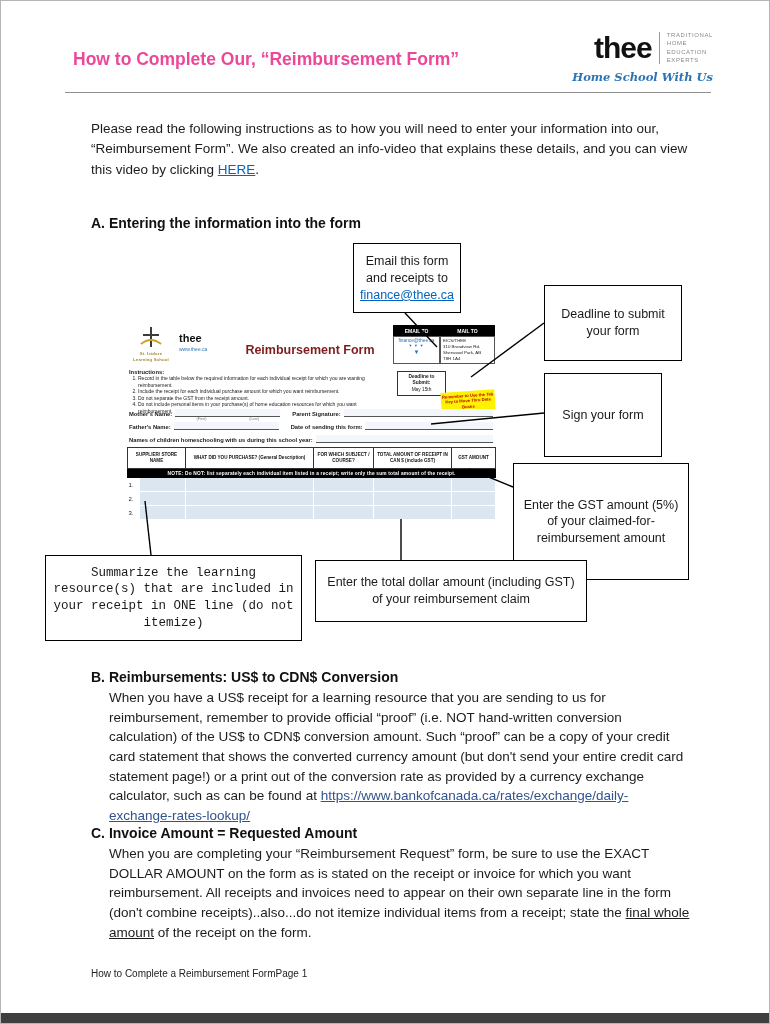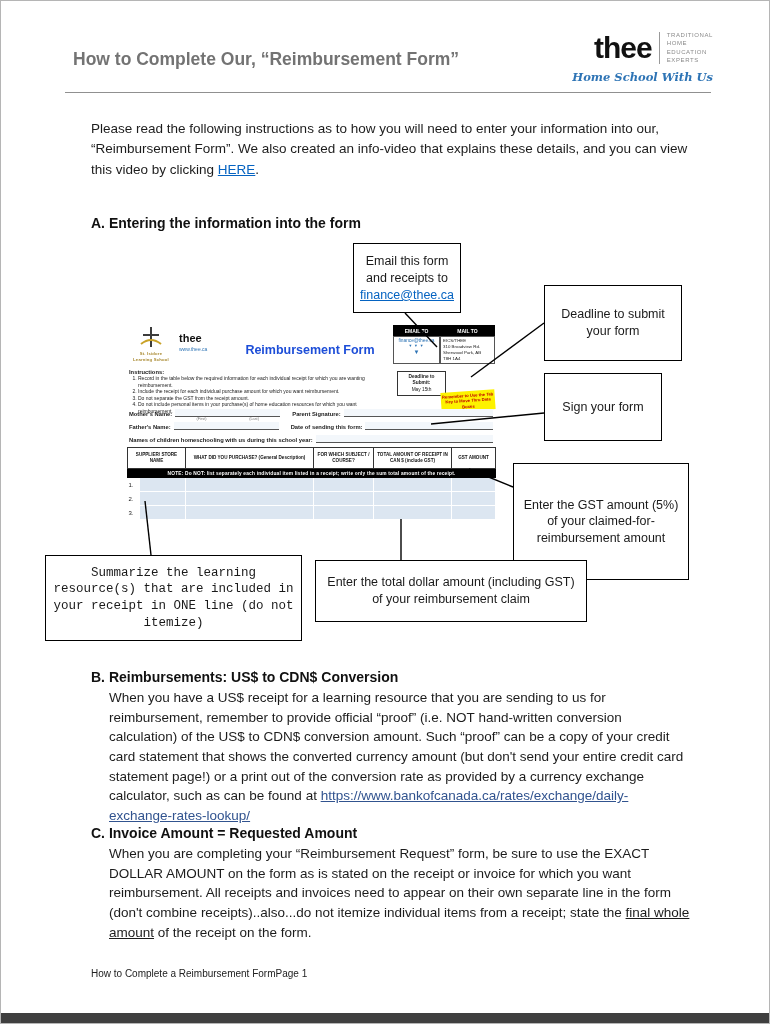--- a/index.html
+++ b/index.html
@@ -1,21 +1,21 @@
 <!DOCTYPE html>
 <html><head>
 <meta charset="utf-8">
 <style>
   html,body{margin:0;padding:0;background:#e9e9e9;}
   .page{position:relative;width:770px;height:1024px;margin:0 auto;background:#fff;
         border:1px solid #b5b5b5;box-sizing:border-box;overflow:hidden;
         font-family:"Liberation Sans",sans-serif;color:#1a1a1a;}
   
   .header{display:flex;justify-content:space-between;align-items:flex-start;padding:30px 56px 0 72px;}
-  .title{font-size:17.5px;font-weight:bold;color:#737373;margin:18px 0 0 0;}
+  .title{font-size:17.5px;font-weight:bold;color:#ec4899;margin:18px 0 0 0;}
   .logo{text-align:right;}
   .logo-top{display:flex;align-items:center;gap:7px;justify-content:flex-end;}
   .logo-brand{font-size:30px;font-weight:bold;letter-spacing:-1px;color:#111;line-height:0.9;}
   .logo-sep{width:1px;height:32px;background:#999;}
   .logo-tagline{font-size:6px;color:#8a8a8a;letter-spacing:0.6px;line-height:1.4;text-align:left;}
   .logo-slogan{font-size:11.5px;color:#2e74b5;font-style:italic;font-weight:bold;margin-top:5px;
                font-family:"DejaVu Serif",serif;}
   .header-rule{border:none;border-top:1px solid #909090;margin:8px 58px 0 64px;}
   
   .intro{margin:26px 78px 0 90px;font-size:13.5px;line-height:1.55;color:#1c1c1c;}
@@ -26,33 +26,33 @@
   .heading-a{margin:34px 0 0 90px;}
   .sec-body{margin:3px 78px 0 108px;font-size:13.5px;line-height:1.45;color:#1c1c1c;}
   
   .diagram{position:relative;height:414px;margin-top:6px;}
   .connectors{position:absolute;left:0;top:0;z-index:2;pointer-events:none;}
   .callout{position:absolute;background:#fff;border:1.6px solid #000;display:flex;flex-direction:column;
            align-items:center;justify-content:center;text-align:center;font-size:12.5px;line-height:1.35;
            padding:4px 5px;box-sizing:border-box;z-index:3;}
   .co-email{left:352px;top:6px;width:108px;height:70px;}
   .co-deadline{left:543px;top:48px;width:138px;height:76px;}
-  .co-sign{left:543px;top:136px;width:118px;height:68px;}
+  .co-sign{left:543px;top:136px;width:118px;height:84px;}
   .co-gst{left:512px;top:226px;width:176px;height:117px;}
   .co-summarize{left:44px;top:318px;width:257px;height:86px;font-family:Liberation Mono, monospace;}
   .co-total{left:314px;top:323px;width:272px;height:62px;}
   
   .mini-form{position:absolute;left:124px;top:88px;width:372px;height:198px;background:#fff;z-index:1;}
   .mf-crest{position:absolute;left:4px;top:2px;width:44px;text-align:center;}
   .mf-school{font-size:4.2px;color:#a8882e;font-weight:bold;line-height:1.35;letter-spacing:0.2px;}
   .mf-brand{position:absolute;left:54px;top:8px;}
   .mf-brand-name{font-size:11px;font-weight:bold;color:#111;line-height:1;}
   .mf-brand-url{font-size:5px;color:#2e74b5;margin-top:2px;}
   .mf-title{position:absolute;left:100px;top:18px;width:170px;text-align:center;font-size:12.5px;
-            font-weight:bold;color:#1d4ed8;}
+            font-weight:bold;color:#7f1d1d;}
   .mf-contact{position:absolute;left:268px;top:0;width:102px;display:grid;grid-template-columns:47px 55px;}
   .mf-contact-h{background:#000;color:#fff;font-weight:bold;font-size:5px;padding:1.5px 2px;
                 border:0.5px solid #000;text-align:center;}
   .mf-email-cell{border:0.5px solid #555;padding:1px 2px;color:#2e74b5;text-align:center;font-size:4.8px;}
   .mf-arrows{color:#2e74b5;font-size:4.5px;letter-spacing:1px;line-height:1.2;}
   .mf-arrow-big{color:#2e74b5;font-size:6px;line-height:1;}
   .mf-mail-cell{border:0.5px solid #555;padding:1px 2px;line-height:1.35;color:#222;font-size:4.4px;}
   .mf-deadline{position:absolute;left:272px;top:46px;width:44px;border:0.9px solid #333;text-align:center;
                font-size:4.8px;padding:1.5px;line-height:1.35;}
   .mf-deadline b{display:block;}

